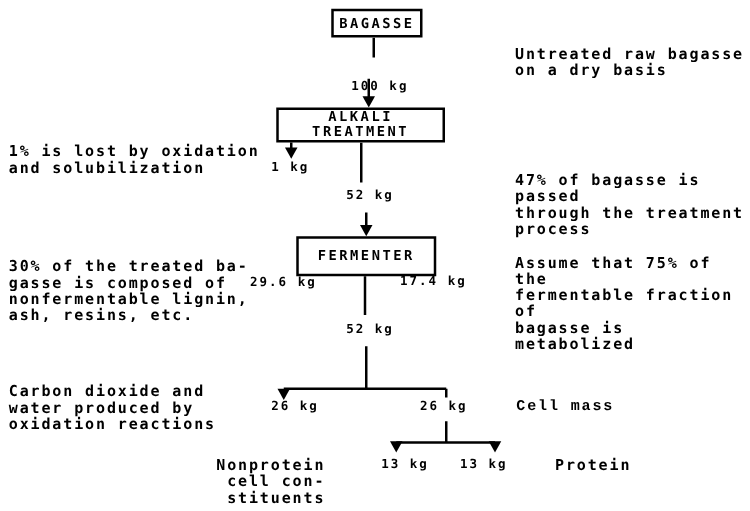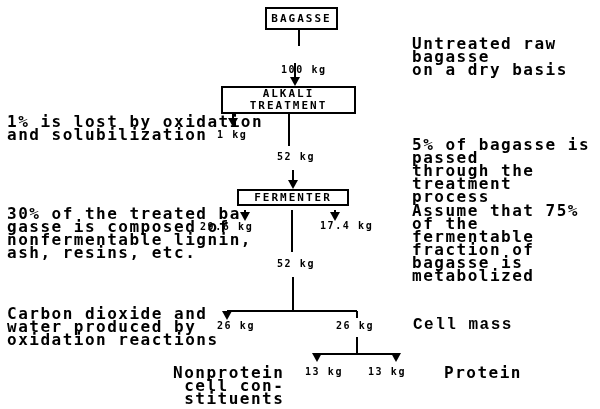--- a/index.html
+++ b/index.html
@@ -8,26 +8,26 @@
     font-family:"DejaVu Sans Mono", monospace; font-weight:bold; color:#000;
     overflow:hidden;
   }
   svg.wires { position:absolute; left:0; top:0; width:600px; height:409px; }
   .box {
     position:absolute; box-sizing:border-box; border:2px solid #000; background:#fff;
     display:flex; flex-direction:column; align-items:center; justify-content:center;
     text-align:center; font-size:11px; letter-spacing:2px; line-height:12px;
   }
   .lbl  { position:absolute; font-size:10px; letter-spacing:1.6px; white-space:pre; }
-  .note { position:absolute; font-size:16px; letter-spacing:1.5px; line-height:13px; white-space:pre-line; }
+  .note { position:absolute; font-size:12px; letter-spacing:1.5px; line-height:13px; white-space:pre-line; }
 
   
   #box-bagasse   { left:265px; top:7px;   width:73px;  height:23px; }
   #box-alkali    { left:221px; top:86px;  width:135px; height:28px; }
-  #box-fermenter { left:237px; top:189px; width:112px; height:17px; }
+  #box-fermenter { left:237px; top:189px; width:112px; height:32px; }
 
   
   #lbl-feed        { left:281px; top:48px;margin-top:16px; }
   #lbl-loss        { left:217px; top:129px; }
   #lbl-treated     { left:277px; top:151px; }
   #lbl-nonferm     { left:200px; top:221px; }
   #lbl-unmetab     { left:320px; top:220px; }
   #lbl-metab       { left:277px; top:258px; }
   #lbl-co2         { left:217px; top:320px; }
   #lbl-cellmass    { left:336px; top:320px; }
@@ -97,21 +97,21 @@
   <div class="lbl" id="lbl-metab">52 kg</div>
   <div class="lbl" id="lbl-co2">26 kg</div>
   <div class="lbl" id="lbl-cellmass">26 kg</div>
   <div class="lbl" id="lbl-nonprotein">13 kg</div>
   <div class="lbl" id="lbl-protein">13 kg</div>
 
   <div class="note" id="note-untreated">Untreated raw bagasse
 on a dry basis</div>
   <div class="note" id="note-loss">1% is lost by oxidation
 and solubilization</div>
-  <div class="note" id="note-passed">5% of bagasse is passed
+  <div class="note" id="note-passed">47% of bagasse is passed
 through the treatment
 process</div>
   <div class="note" id="note-composition">30% of the treated ba-
 gasse is composed of
 nonfermentable lignin,
 ash, resins, etc.</div>
   <div class="note" id="note-assumption">Assume that 75% of the
 fermentable fraction of
 bagasse is metabolized</div>
   <div class="note" id="note-oxidation">Carbon dioxide and

